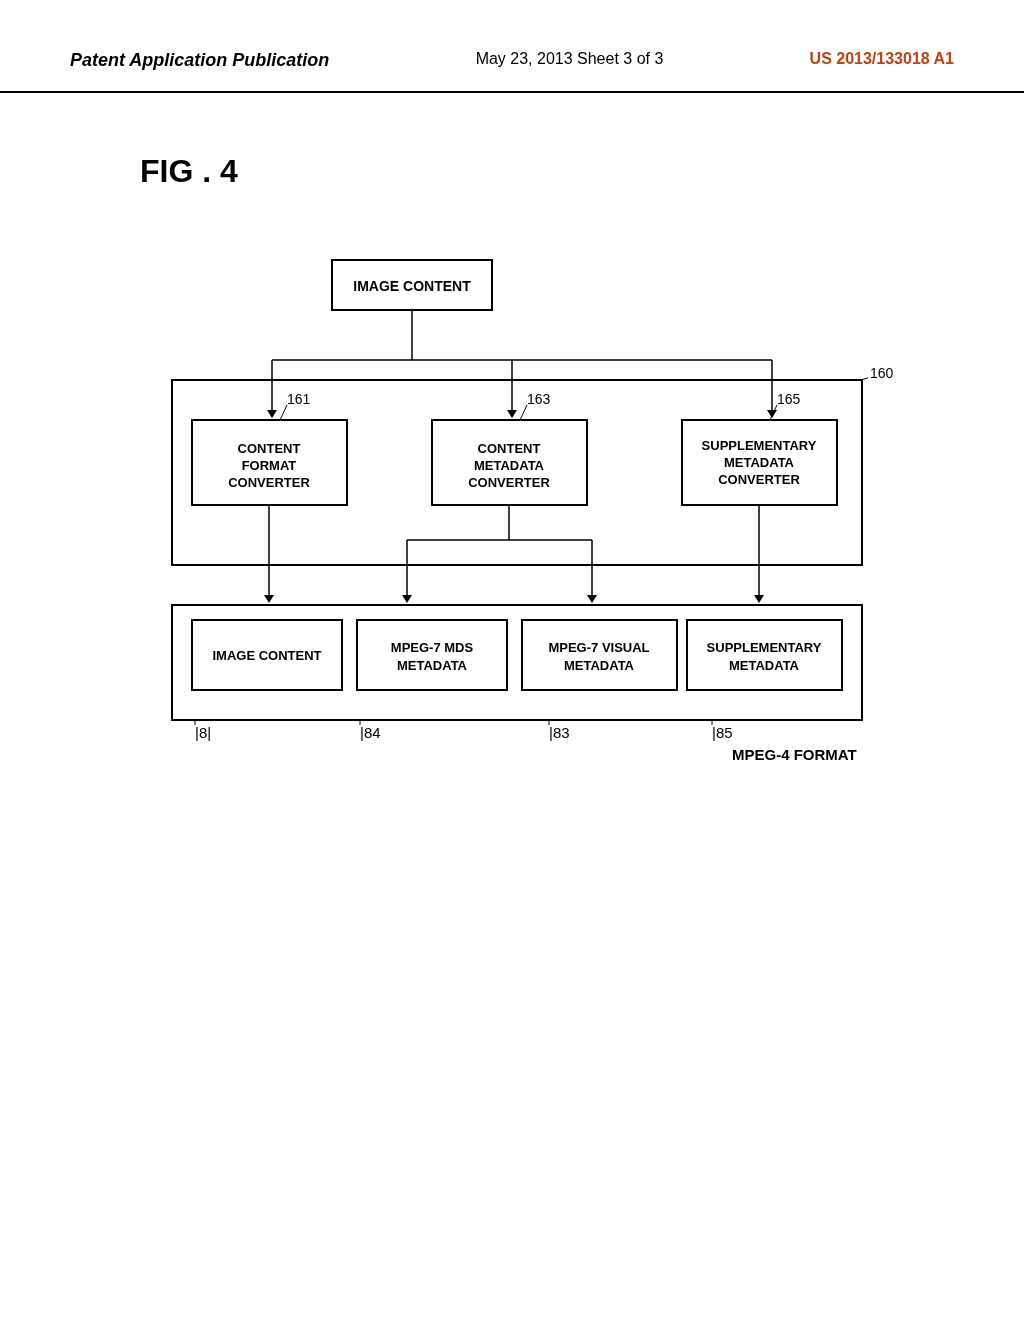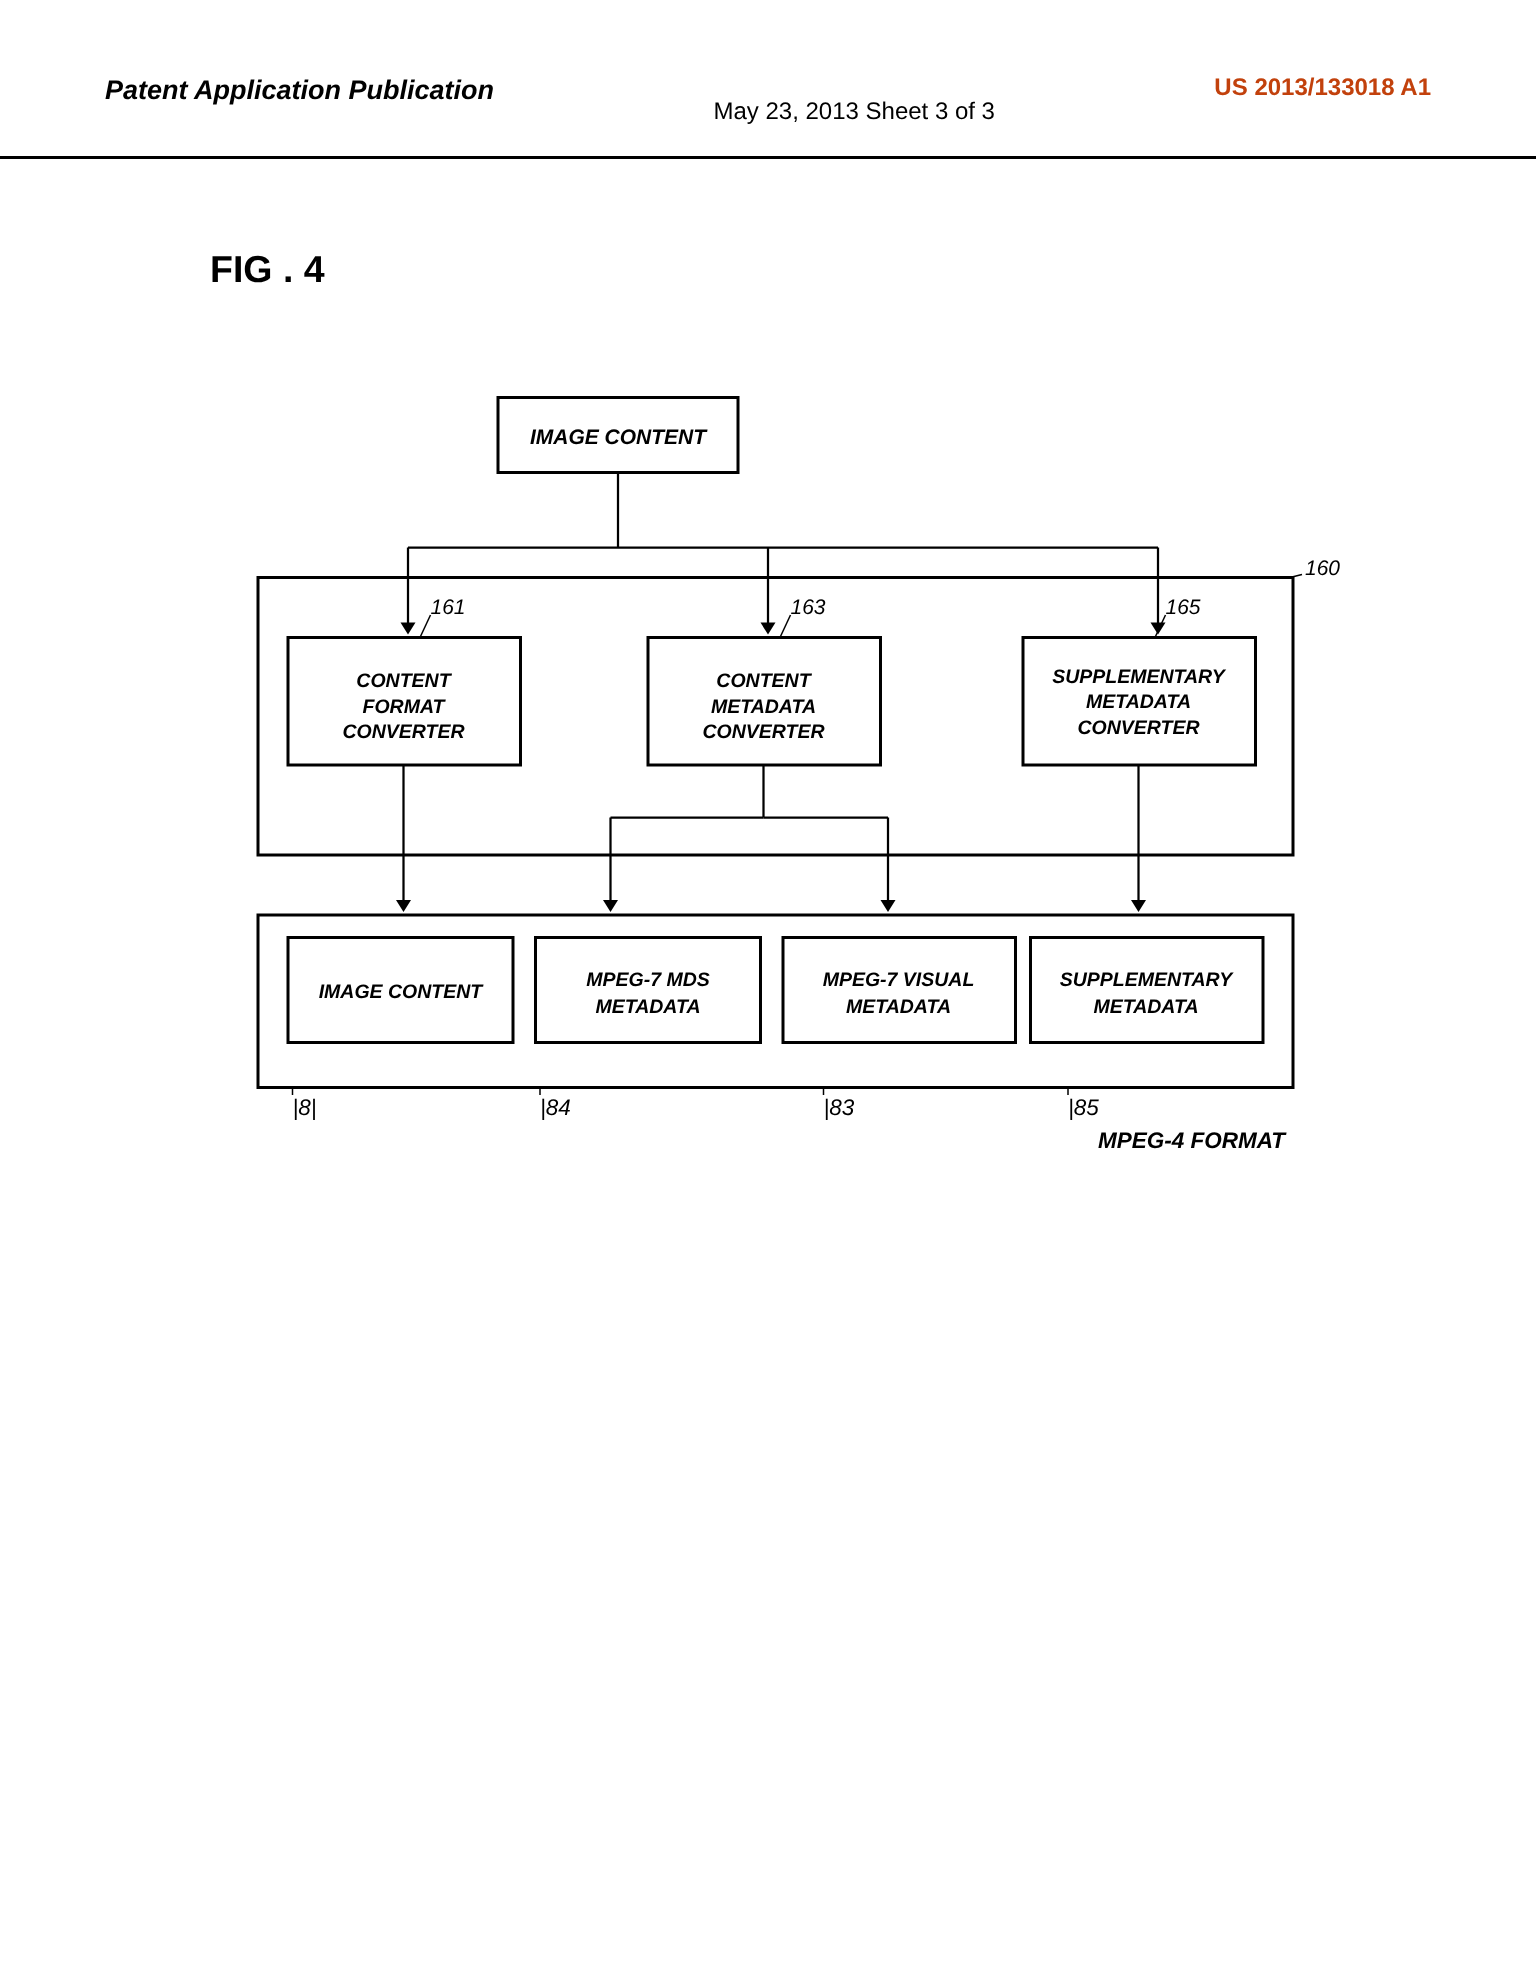--- a/index.html
+++ b/index.html
@@ -33,49 +33,47 @@
       font-size: 18px;
       font-weight: bold;
       font-style: italic;
       color: #000;
     }
 
     .header-center {
       font-size: 16px;
       color: #000;
       text-align: center;
-      margin-top: 16px;
     }
 
     .header-right {
       font-size: 16px;
       color: #c2410c;
       font-weight: bold;
     }
 
     
     .main-content {
       padding: 60px 80px 60px 80px;
       position: relative;
     }
 
     
     .fig-label {
-      font-size: 25px;
+      font-size: 32px;
       font-weight: bold;
       margin-bottom: 60px;
       margin-left: 60px;
     }
 
     
     .diagram {
       position: relative;
       width: 800px;
       margin: 0 auto;
-      font-style: italic;
     }
   </style>
 </head>
 <body>
 
 <div class="page">
 
   <div class="header">
     <div class="header-left">Patent Application Publication</div>
     <div class="header-center">May 23, 2013  Sheet 3 of 3</div>

